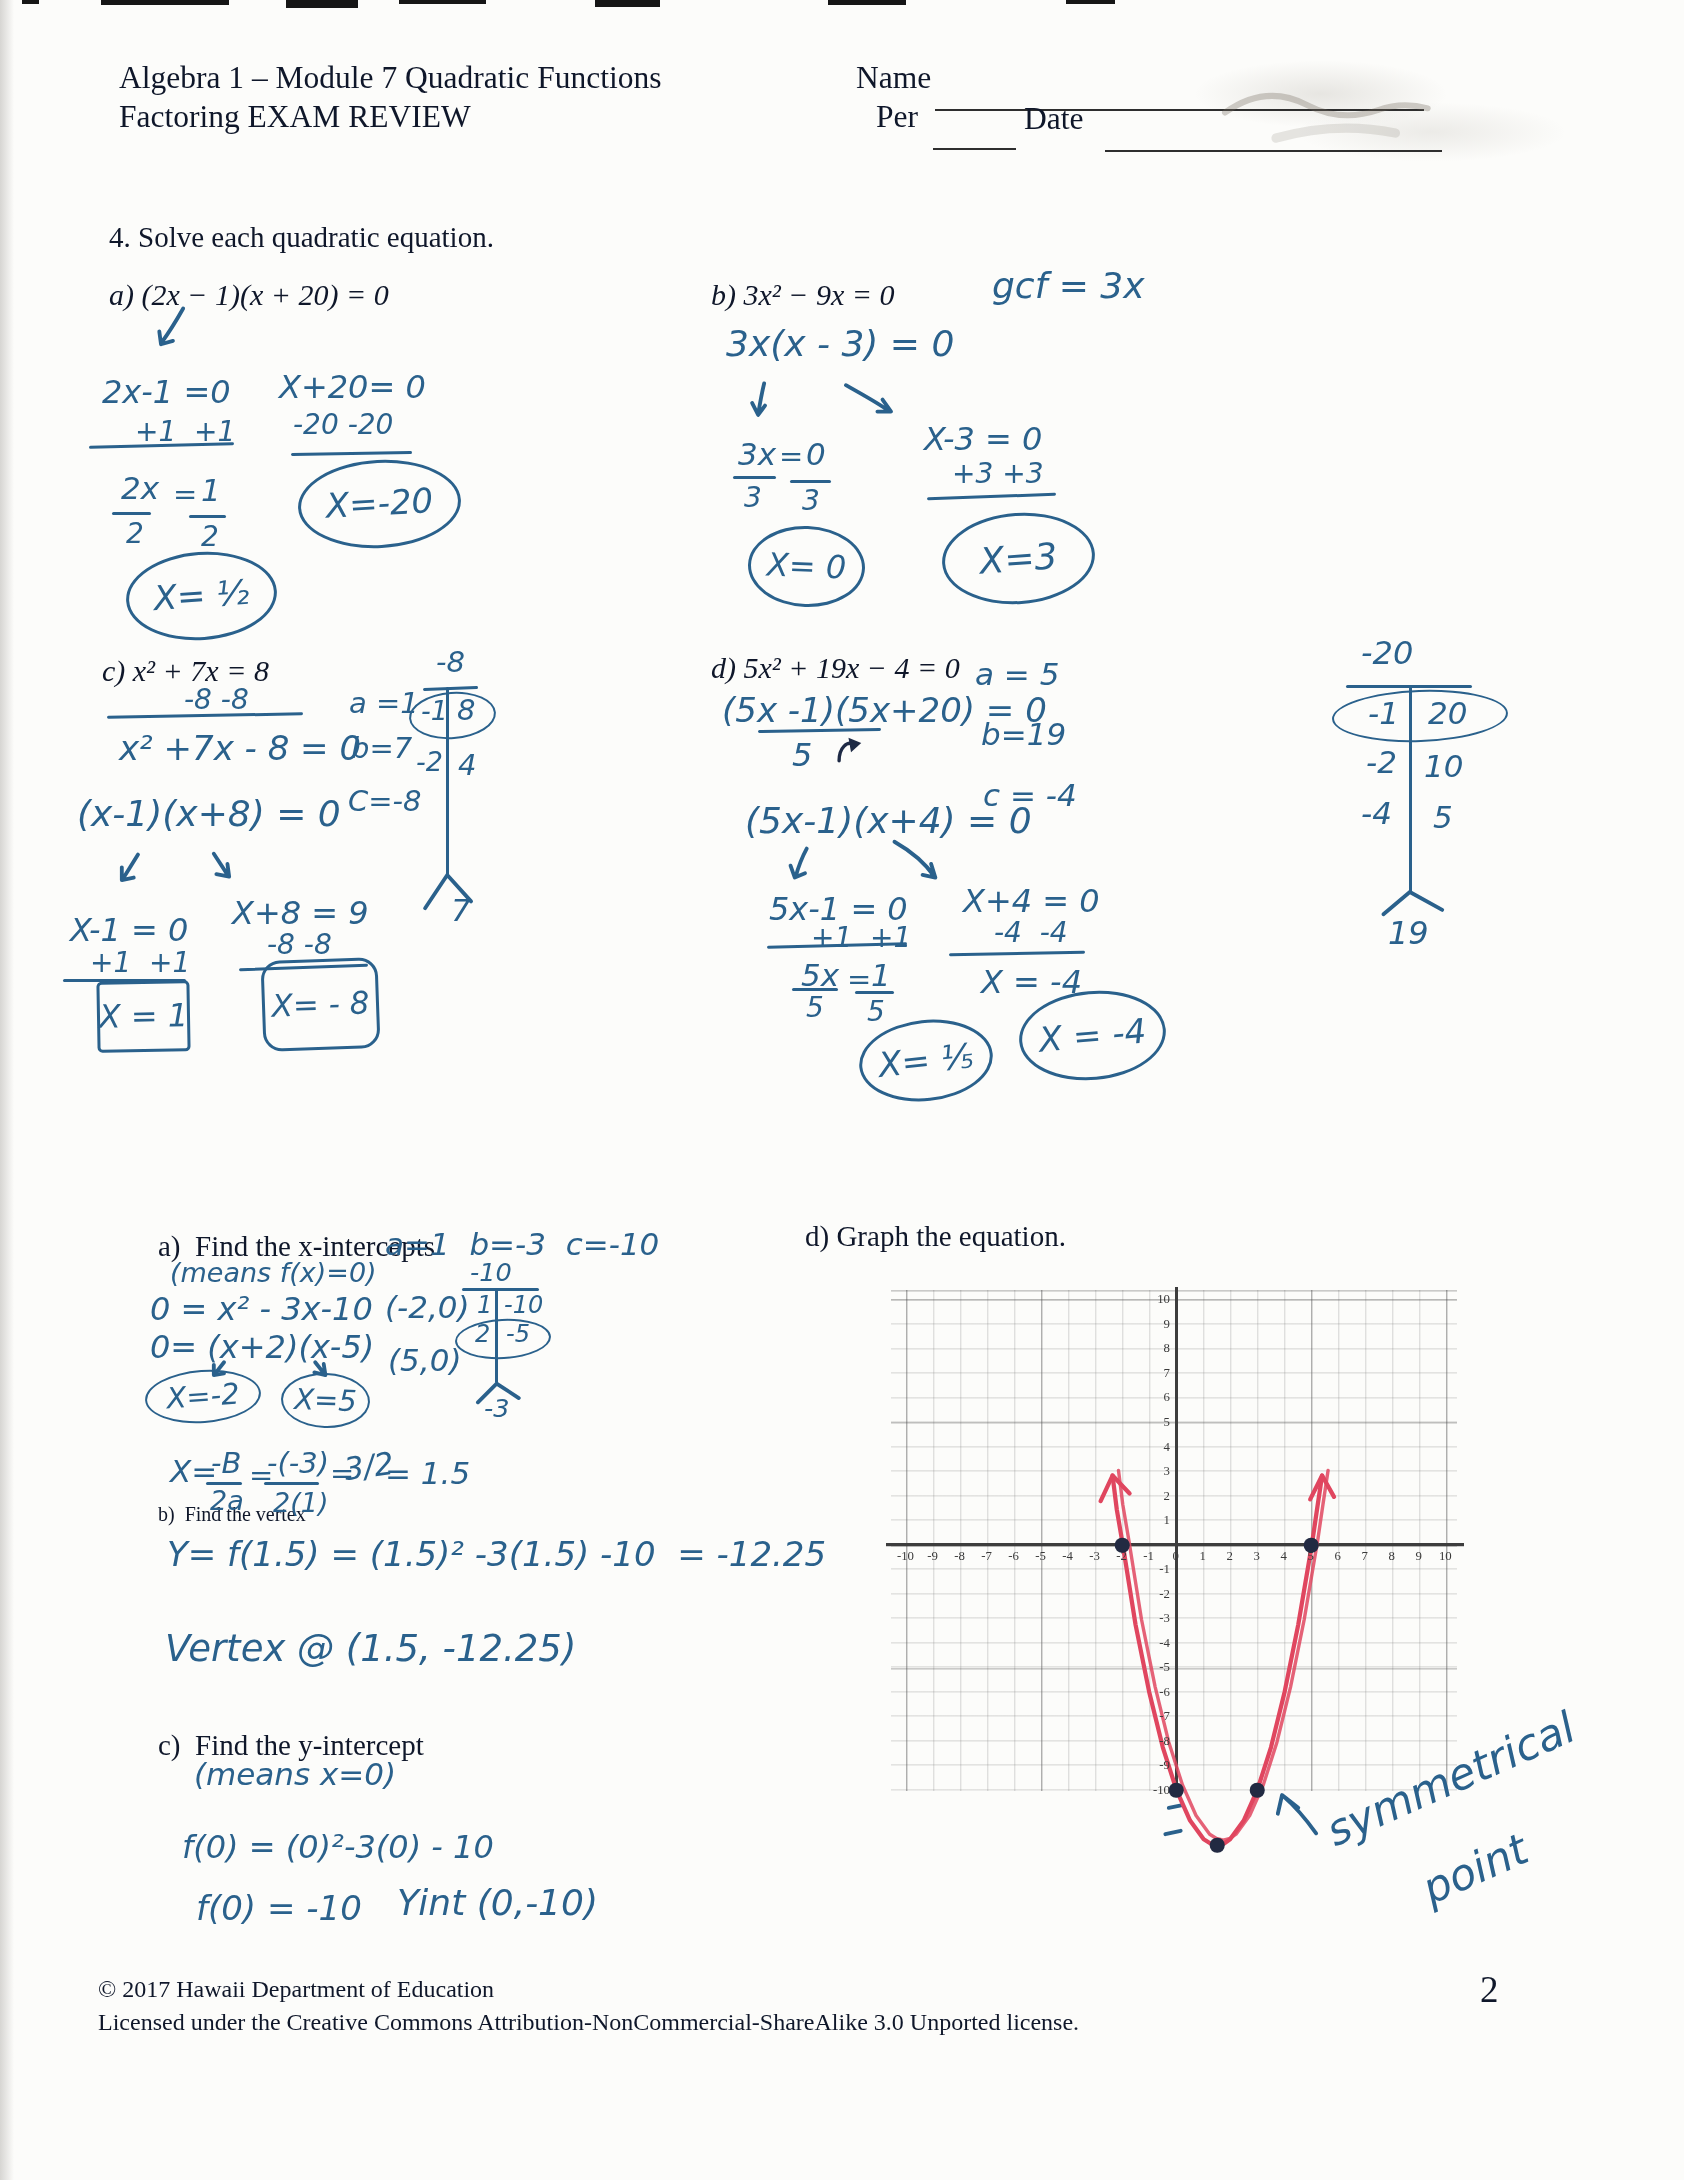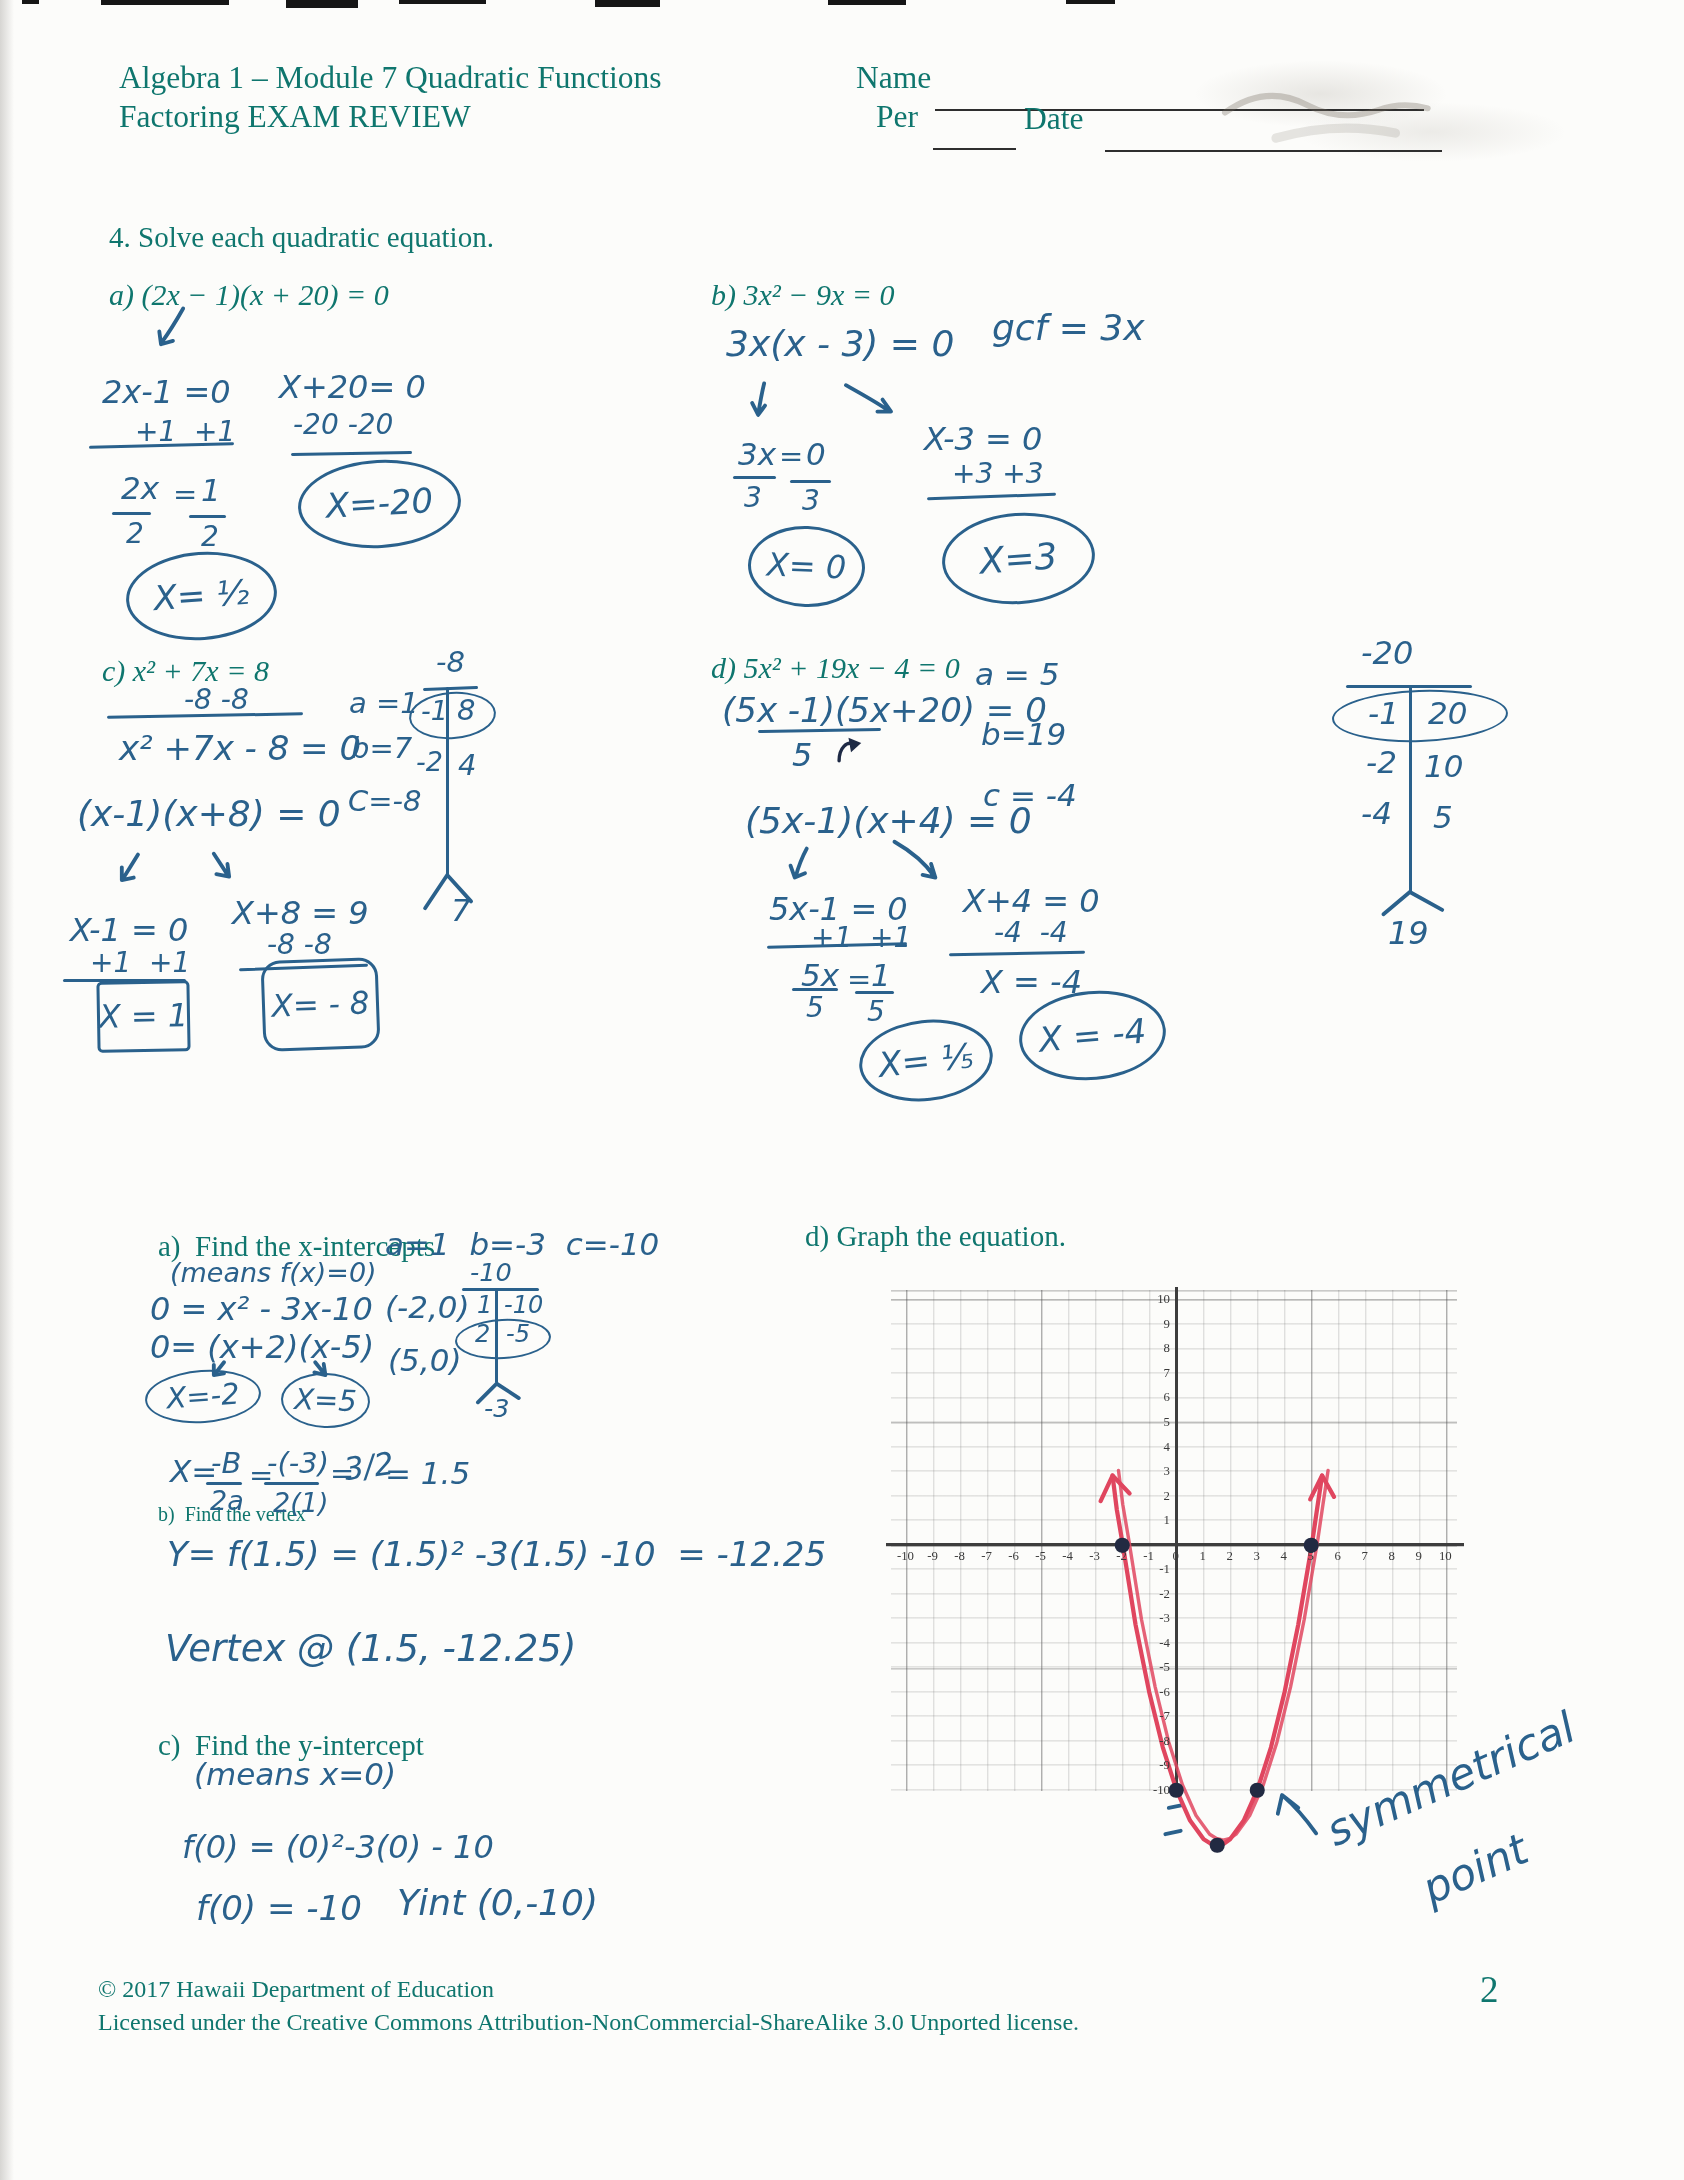--- a/index.html
+++ b/index.html
@@ -1,18 +1,18 @@
 <!DOCTYPE html>
 <html style="font-size:13.6px"><head>
 <meta charset="utf-8">
 <style>
   html,body{margin:0;padding:0;width:1685px;height:2181px;overflow:hidden;background:#e8e8e6;}
   .page{position:absolute;left:0;top:0;width:1685px;height:2181px;background:#fcfcfa;}
   .abs{position:absolute;white-space:pre;}
-  .serif{font-family:"Liberation Serif",serif;color:#0f766e;}
+  .serif{font-family:"Liberation Serif",serif;color:#0f172a;}
   .mathit{font-style:italic;}
   .hw{position:absolute;white-space:pre;font-family:"DejaVu Sans",sans-serif;font-style:italic;color:#2a618c;font-size:31px;line-height:1.05;}
   .bar{position:absolute;background:#2a618c;height:3.4px;border-radius:1.7px;}
   .vbar{position:absolute;background:#2a618c;width:2.6px;border-radius:1.7px;}
   .pline{position:absolute;height:1.7px;background:#2e2e2e;}
   .oval{position:absolute;border:3px solid #2a618c;border-radius:50%;display:flex;align-items:center;justify-content:center;}
   .rbox{position:absolute;border:3px solid #2a618c;display:flex;align-items:center;justify-content:center;}
   .oval .hw,.rbox .hw{position:static;}
   .grid{position:absolute;left:0;top:0;width:566px;height:501px;
     background-image:
@@ -69,21 +69,21 @@
     <span class="hw" style="font-size:34px;">X= ½</span>
   </div>
   <div class="hw" style="left:279px;top:371px;font-size:32px;">X+20= 0</div>
   <div class="hw" style="left:293px;top:410px;font-size:28px;">-20 -20</div>
   <div class="bar" style="left:291px;top:452px;width:121px;transform:rotate(-1deg);"></div>
   <div class="oval" style="left:298px;top:460px;width:157px;height:82px;transform:rotate(-3deg);">
     <span class="hw" style="font-size:34px;">X=-20</span>
   </div>
 
   <div class="abs serif mathit" style="left:711px;top:278px;font-size:30px;">b) 3x² − 9x = 0</div>
-  <div class="hw" style="left:992px;top:267px;font-size:36px;margin-top:42px;">gcf = 3x</div>
+  <div class="hw" style="left:992px;top:267px;font-size:36px;">gcf = 3x</div>
   <div class="hw" style="left:726px;top:325px;font-size:36px;">3x(x - 3) = 0</div>
   <div class="hw" style="left:738px;top:438px;font-size:31px;">3x</div>
   <div class="hw" style="left:779px;top:441px;font-size:29px;">=</div>
   <div class="hw" style="left:806px;top:438px;font-size:31px;">0</div>
   <div class="bar" style="left:733px;top:476px;width:43px;"></div>
   <div class="hw" style="left:744px;top:483px;font-size:28px;">3</div>
   <div class="bar" style="left:790px;top:480px;width:41px;"></div>
   <div class="hw" style="left:802px;top:486px;font-size:28px;">3</div>
   <div class="oval" style="left:748px;top:526px;width:111px;height:75px;transform:rotate(2deg);">
     <span class="hw" style="font-size:32px;">X= 0</span>

